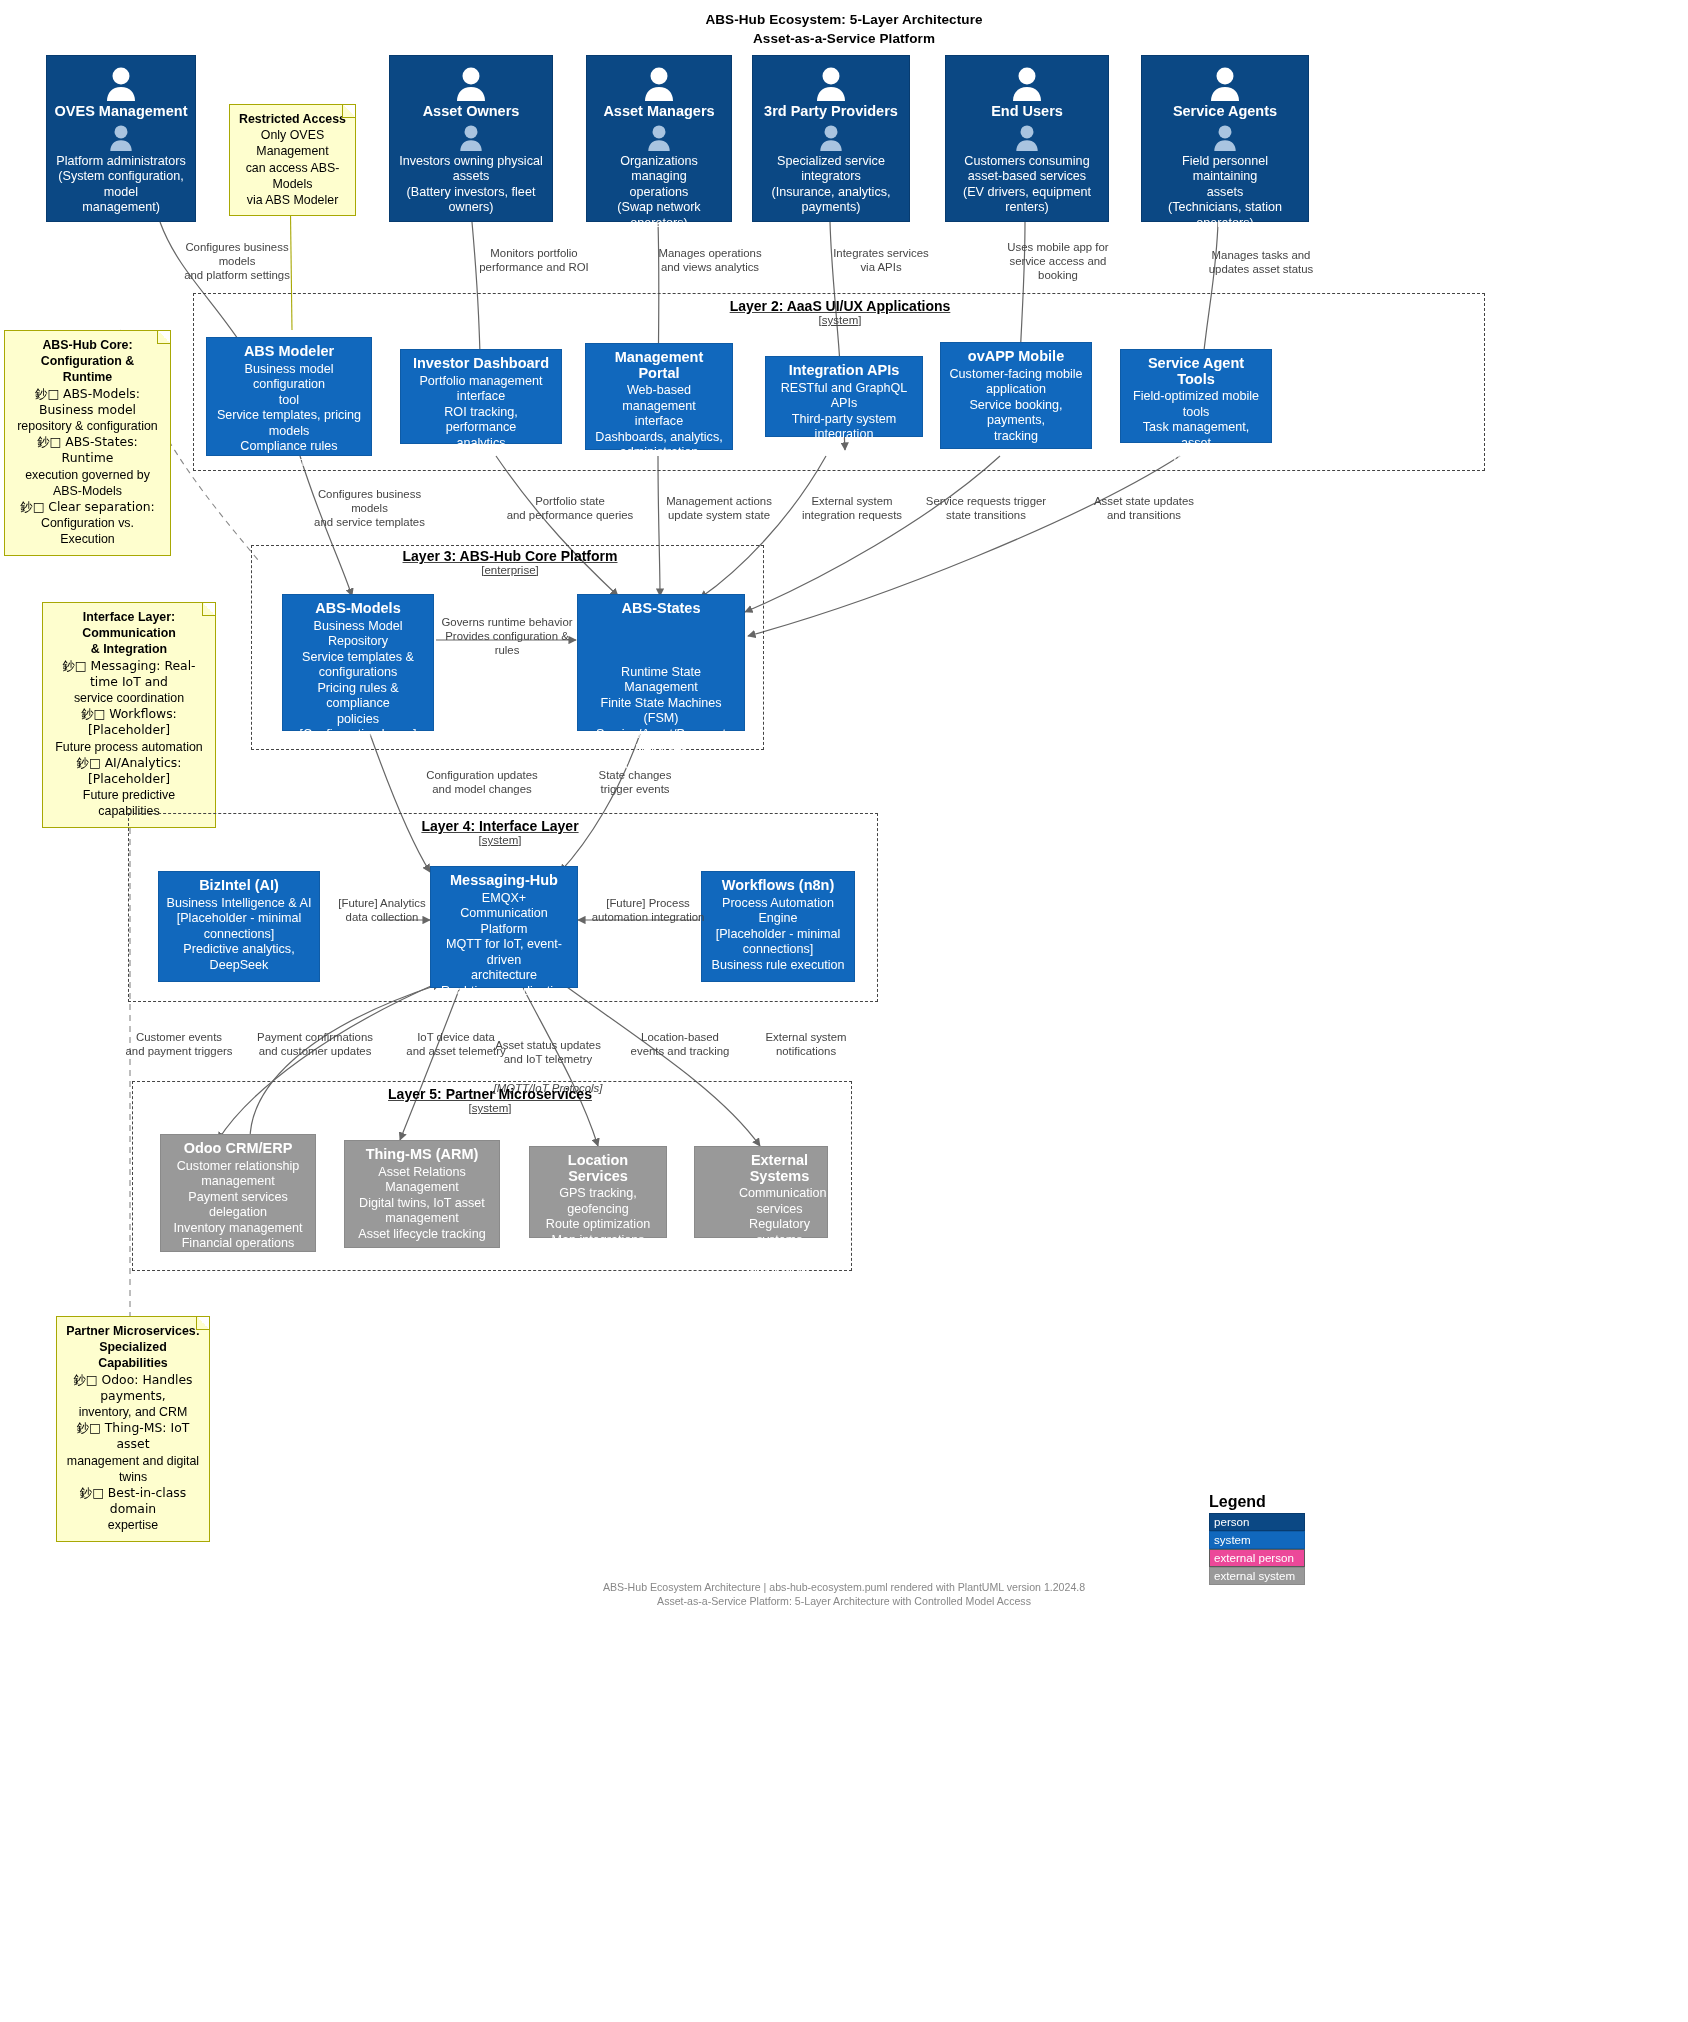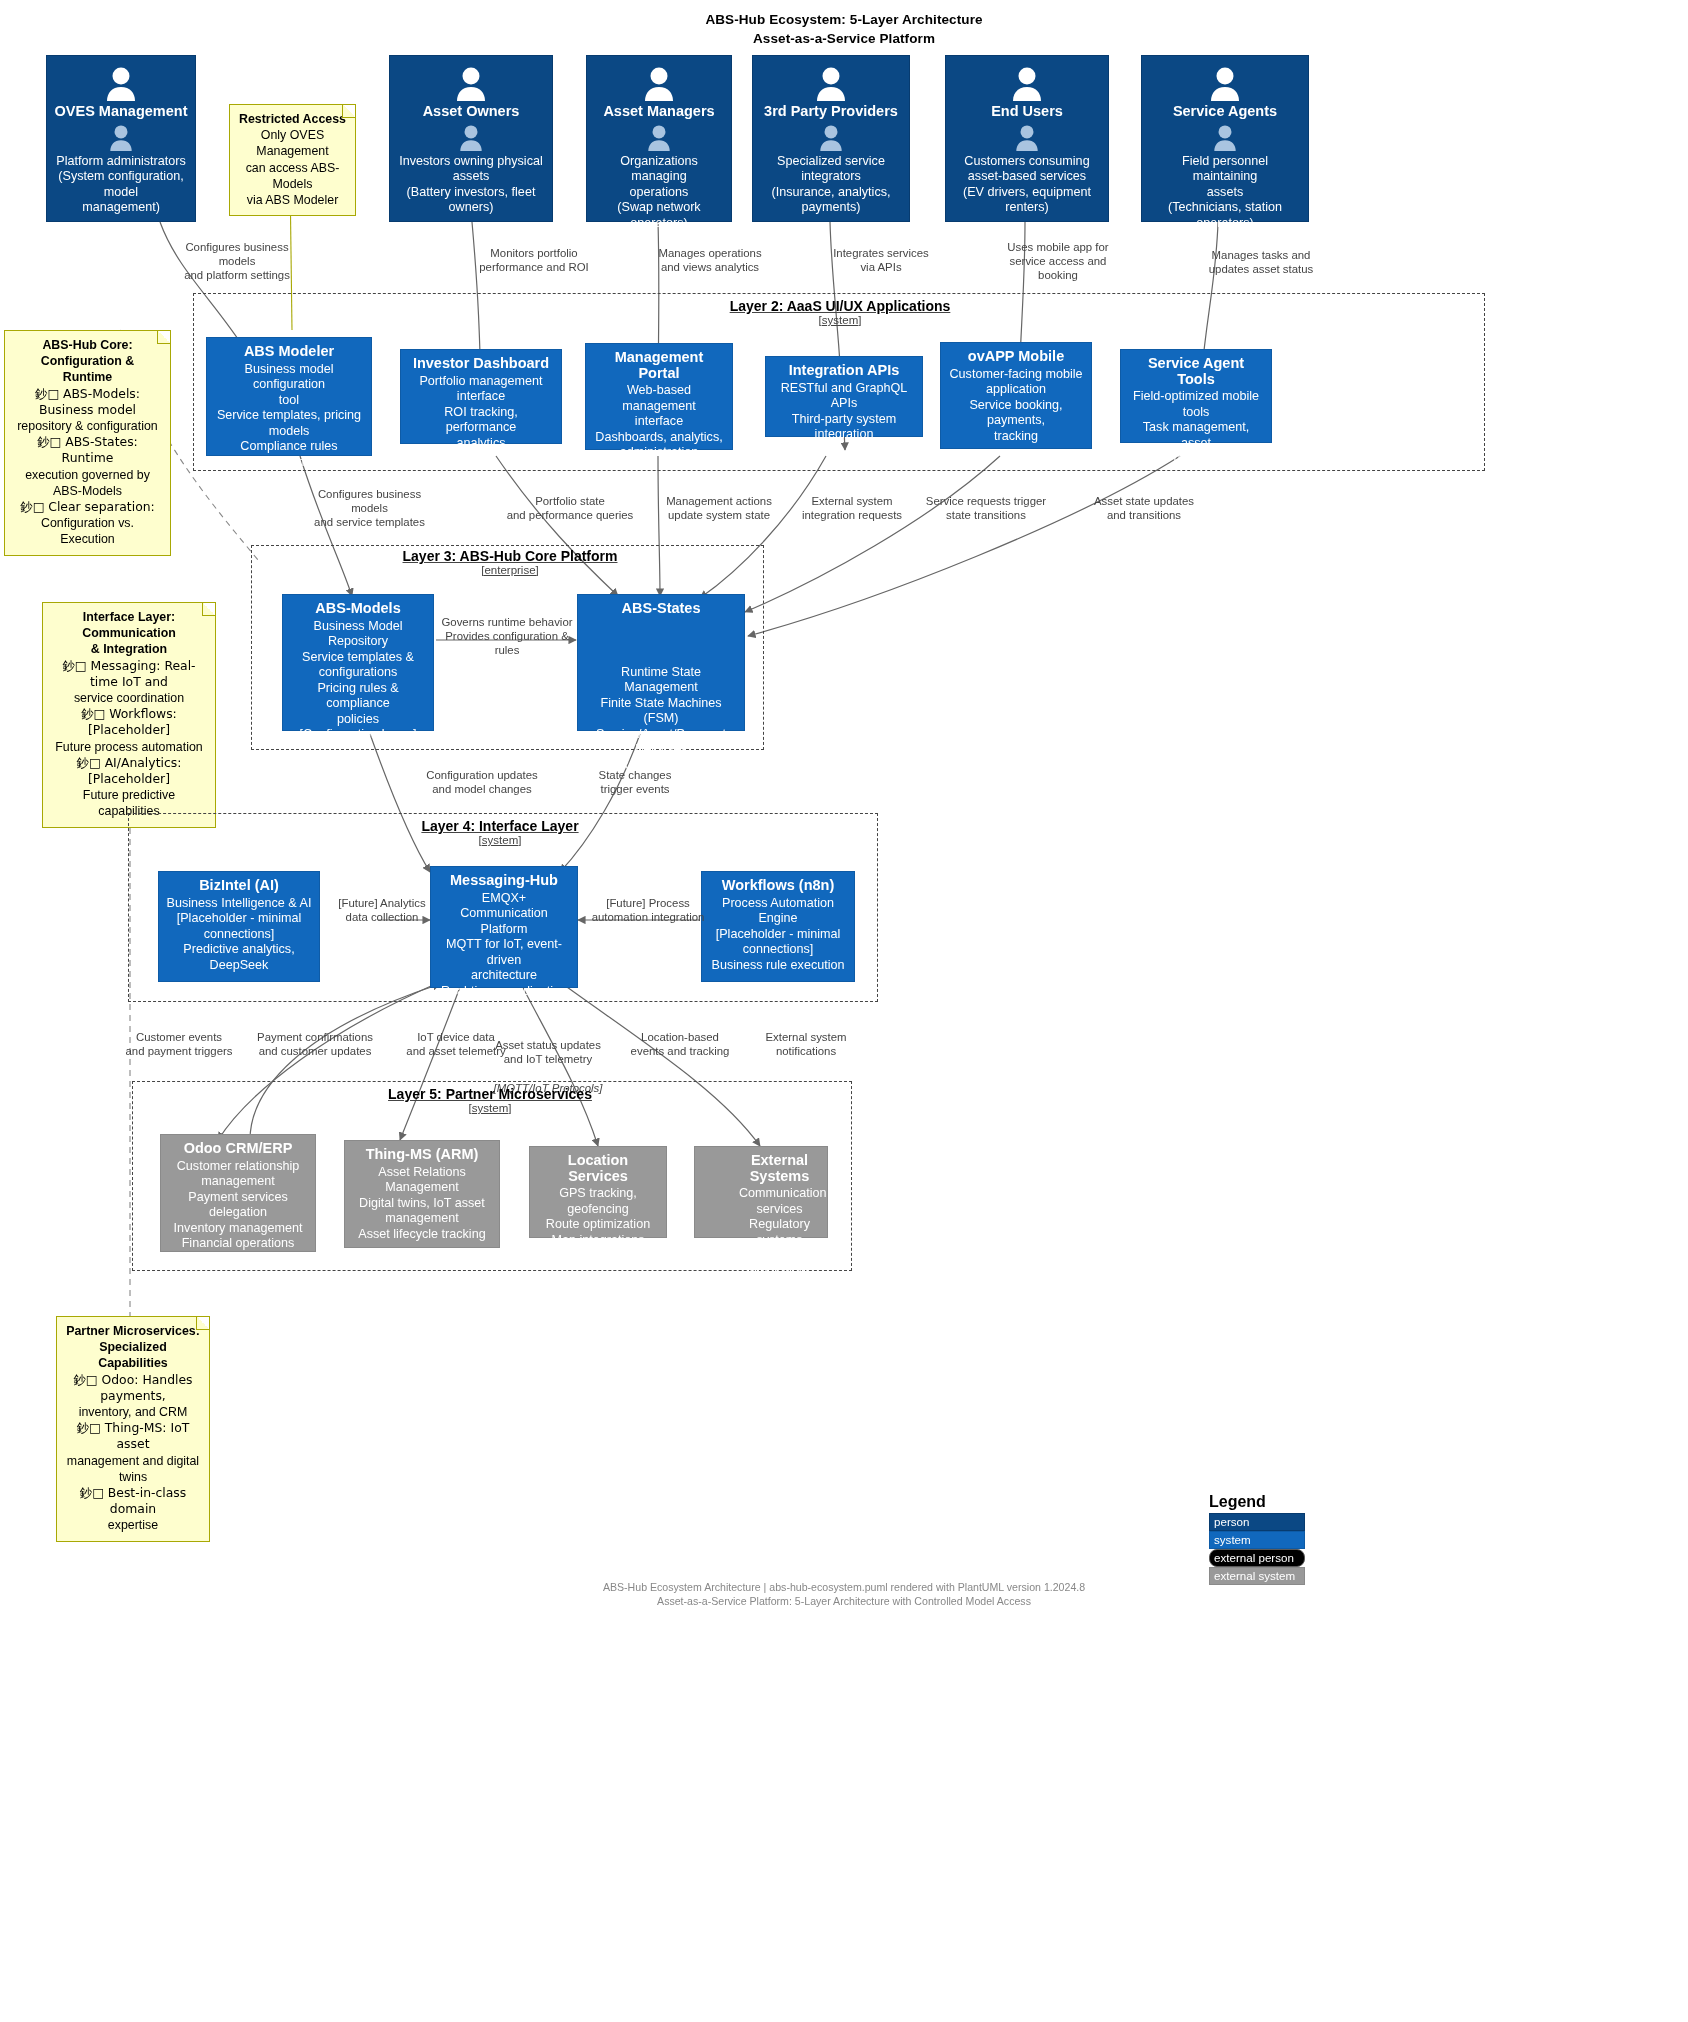--- a/index.html
+++ b/index.html
@@ -65,21 +65,21 @@
     color:#444444; text-align:center; white-space:pre-line;
   }
   .elabel .it { font-style:italic; }
 
   
   .legend { position:absolute; }
   .legend .lt { font-size:16px; font-weight:bold; margin-bottom:2px; }
   .legend .row { font-size:11.6px; color:#fff; padding:1px 4px; border:1px solid #073B6F; line-height:14px; }
   .legend .r-person { background:#0B4884; border-color:#073B6F; }
   .legend .r-system { background:#1168BD; border-color:#0E5BA6; }
-  .legend .r-eperson{ background:#000000; border-color:#5A5A5A;border-radius:8px; }
+  .legend .r-eperson{ background:#ec4899; border-color:#5A5A5A; }
   .legend .r-esystem{ background:#999999; border-color:#8A8A8A; }
 
   .footer {
     position:absolute; left:0; width:1688px; text-align:center;
     font-size:10.6px; color:#888888; line-height:14px;
   }
 </style>
 </head>
 <body>
 

